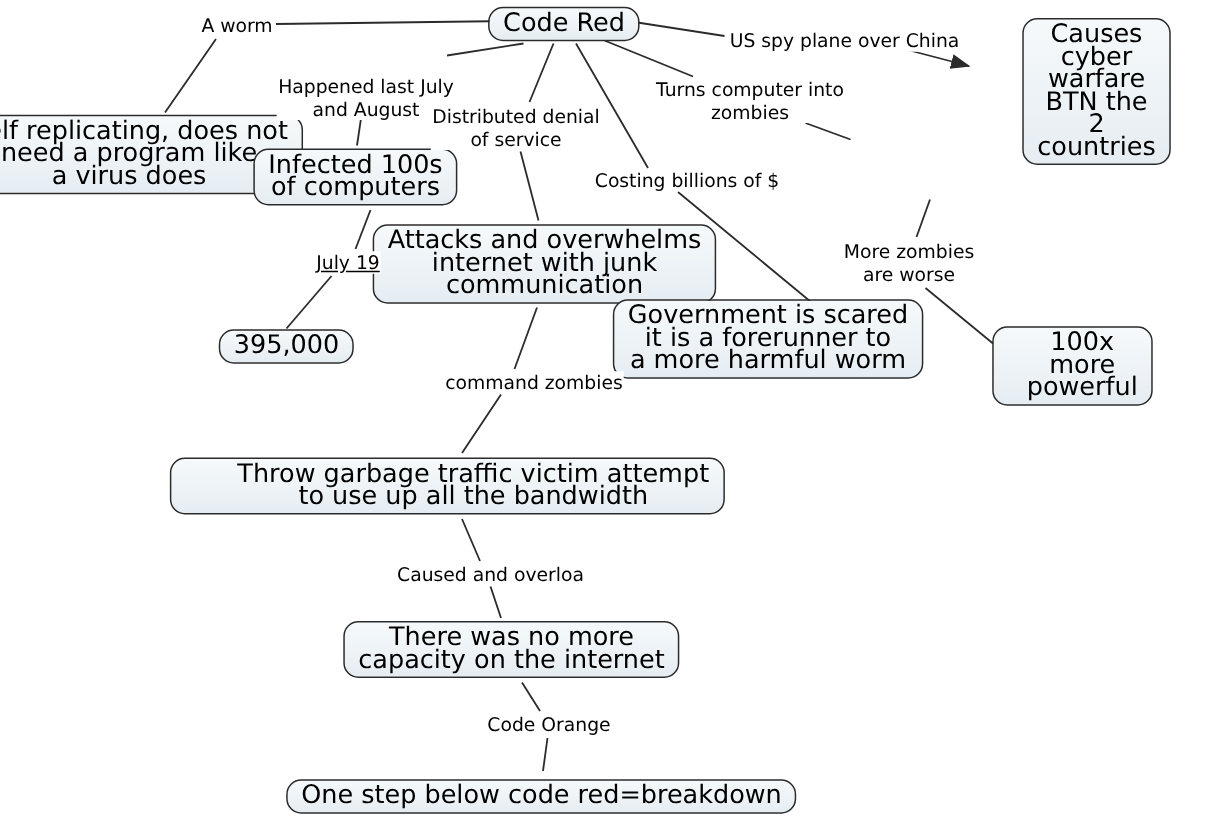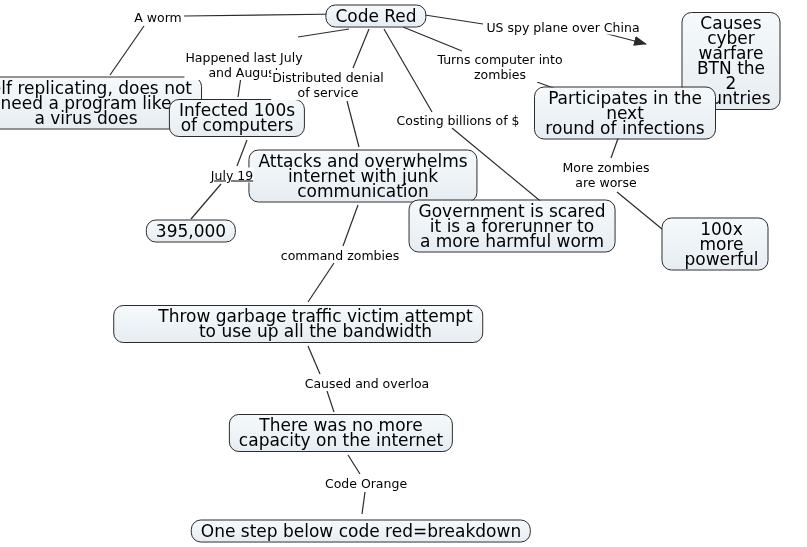--- a/index.html
+++ b/index.html
@@ -64,45 +64,43 @@
   </svg>
 
   <div class="node" style="left:376px;top:16px;">Code Red</div>
   <div class="node" style="left:86px;top:103px;">Self replicating, does not
 need a program like
 a virus does</div>
   <div class="node" style="left:237px;top:118px;">Infected 100s
 of computers</div>
   <div class="node" style="left:731px;top:61px;">Causes cyber warfare
 BTN the 2 countries</div>
-  <div class="node" style="left:625px;top:113px;">Participates in the next
-round of infections</div>
   <div class="node" style="left:363px;top:176px;">Attacks and overwhelms
 internet with junk
 communication</div>
   <div class="node" style="left:191px;top:231px;">395,000</div>
   <div class="node" style="left:512px;top:226px;">Government is scared
 it is a forerunner to
 a more harmful worm</div>
   <div class="node" style="left:715px;top:244px;padding-left:22px;">100x more powerful</div>
   <div class="node" style="left:298px;top:324px;padding-left:44px;">Throw garbage traffic victim attempt
 to use up all the bandwidth</div>
   <div class="node" style="left:341px;top:433px;">There was no more
 capacity on the internet</div>
   <div class="node" style="left:361px;top:531px;">One step below code red=breakdown</div>
 
   <div class="link-label" style="left:158px;top:17px;">A worm</div>
   <div class="link-label" style="left:244px;top:53px;margin-top:12px;">Happened last July
 and August</div>
   <div class="link-label" style="left:563px;top:27px;">US spy plane over China</div>
   <div class="link-label" style="left:500px;top:67px;">Turns computer into
 zombies</div>
-  <div class="link-label" style="left:328px;top:85px;">Distributed denial
+  <div class="link-label" style="left:344px;top:85px;">Distributed denial
 of service</div>
   <div class="link-label" style="left:458px;top:120px;">Costing billions of $</div>
   <div class="link-label" style="left:232px;top:175px;text-decoration:underline;">July 19</div>
   <div class="link-label" style="left:606px;top:175px;">More zombies
 are worse</div>
-  <div class="link-label" style="left:340px;top:255px;text-align:right;">command zombies</div>
-  <div class="link-label" style="left:327px;top:383px;margin-left:40px;">Caused and overloa</div>
+  <div class="link-label" style="left:356px;top:255px;text-align:right;">command zombies</div>
+  <div class="link-label" style="left:327px;top:383px;">Caused and overloa</div>
   <div class="link-label" style="left:366px;top:483px;">Code Orange</div>
 
 </div>
 
 </body></html>

